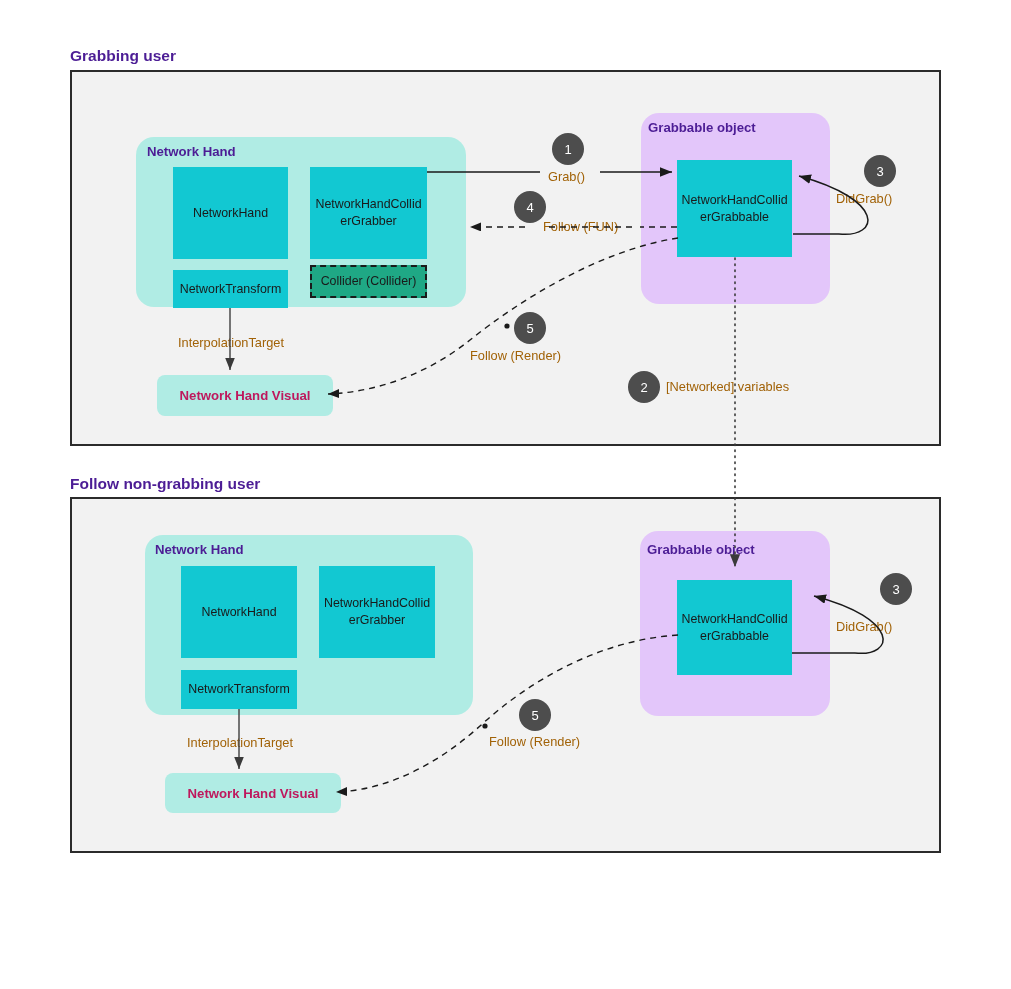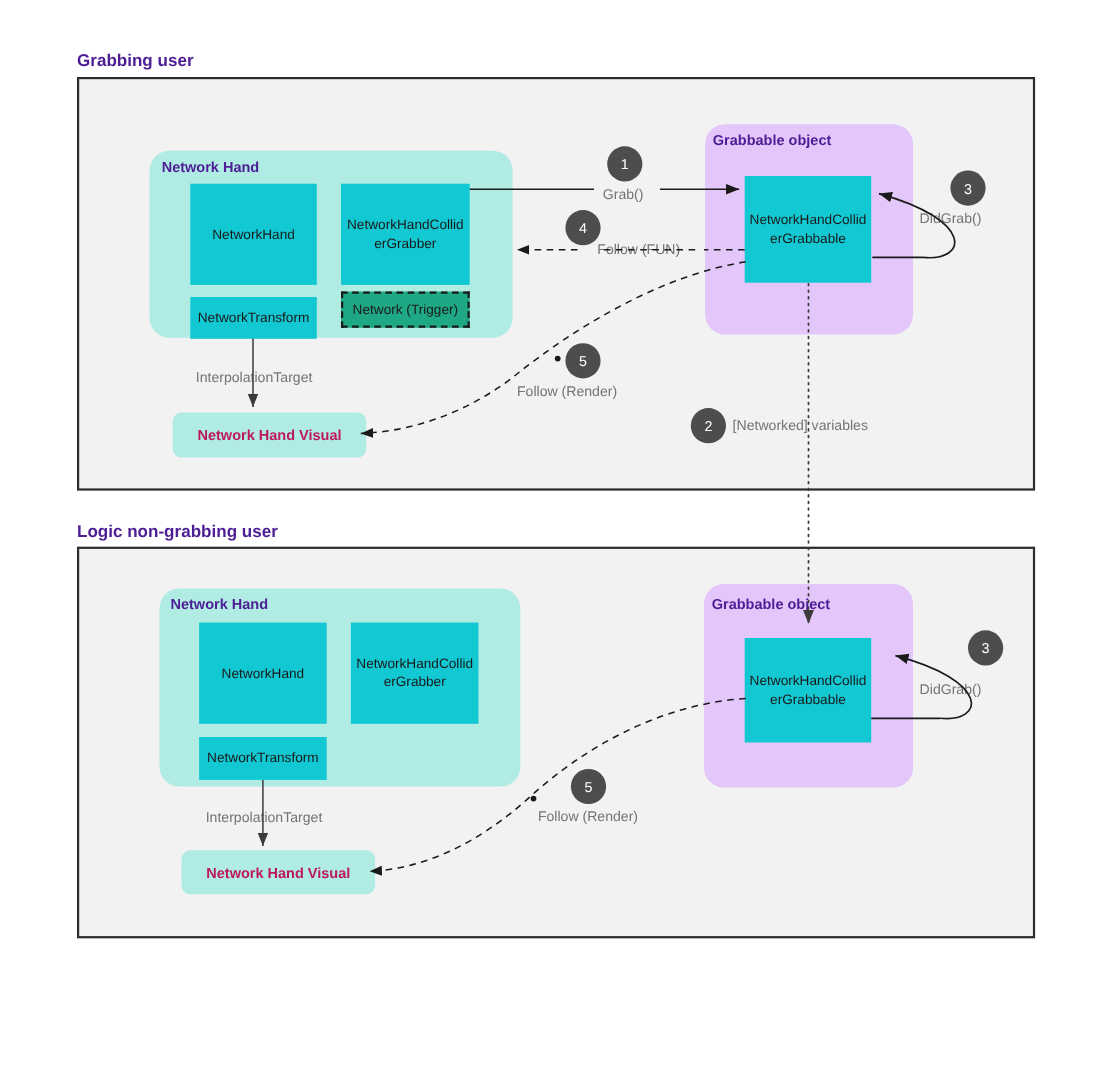--- a/index.html
+++ b/index.html
@@ -82,21 +82,21 @@
     justify-content: center;
     text-align: center;
     font-size: 13.2px;
     font-weight: bold;
     color: #be185d;
     margin-left: 15px;
   }
   .edge-label {
     position: absolute;
     font-size: 12.8px;
-    color: #737373;
+    color: #a16207;
     white-space: nowrap;
     background: transparent;
   }
   .step-badge {
     position: absolute;
     width: 32px;
     height: 32px;
     border-radius: 50%;
     background: #4d4d4d;
     color: #ffffff;
@@ -125,21 +125,21 @@
 
   <div class="group-box teal" style="left:136px; top:137px; width:330px; height:170px;"></div>
   <div class="group-label" style="left:147px; top:144px;">Network Hand</div>
 
   <div class="comp-box" style="left:173px; top:167px; width:115px; height:92px;">NetworkHand</div>
 
   <div class="comp-box" style="left:310px; top:167px; width:117px; height:92px;">NetworkHandCollid erGrabber</div>
 
   <div class="comp-box" style="left:173px; top:270px; width:115px; height:38px;">NetworkTransform</div>
 
-  <div class="comp-box collider" style="left:310px; top:265px; width:117px; height:33px;">Network (Trigger)</div>
+  <div class="comp-box collider" style="left:310px; top:265px; width:117px; height:33px;">Collider (Collider)</div>
 
   <div class="group-box purple" style="left:641px; top:113px; width:189px; height:191px;"></div>
   <div class="group-label" style="left:648px; top:120px;">Grabbable object</div>
 
   <div class="comp-box" style="left:677px; top:160px; width:115px; height:97px;">NetworkHandCollid erGrabbable</div>
 
   <div class="visual-box" style="left:142px; top:375px; width:176px; height:41px;">Network Hand Visual</div>
 
   <div class="edge-label" style="left:178px; top:335px;">InterpolationTarget</div>
 
@@ -152,21 +152,21 @@
   <div class="edge-label" style="left:470px; top:348px;">Follow (Render)</div>
 
   <div class="edge-label" style="left:666px; top:379px;">[Networked] variables</div>
 
   <div class="step-badge" style="left:552px; top:133px;">1</div>
   <div class="step-badge" style="left:628px; top:371px;">2</div>
   <div class="step-badge" style="left:864px; top:155px;">3</div>
   <div class="step-badge" style="left:514px; top:191px;">4</div>
   <div class="step-badge" style="left:514px; top:312px;">5</div>
 
-  <div class="panel-title" style="left:70px; top:475px;">Logic non-grabbing user</div>
+  <div class="panel-title" style="left:70px; top:475px;">Follow non-grabbing user</div>
 
   <div class="panel" style="left:70px; top:497px; width:871px; height:356px;"></div>
 
   <div class="group-box teal" style="left:145px; top:535px; width:328px; height:180px;"></div>
   <div class="group-label" style="left:155px; top:542px;">Network Hand</div>
 
   <div class="comp-box" style="left:181px; top:566px; width:116px; height:92px;">NetworkHand</div>
 
   <div class="comp-box" style="left:319px; top:566px; width:116px; height:92px;">NetworkHandCollid erGrabber</div>
 

